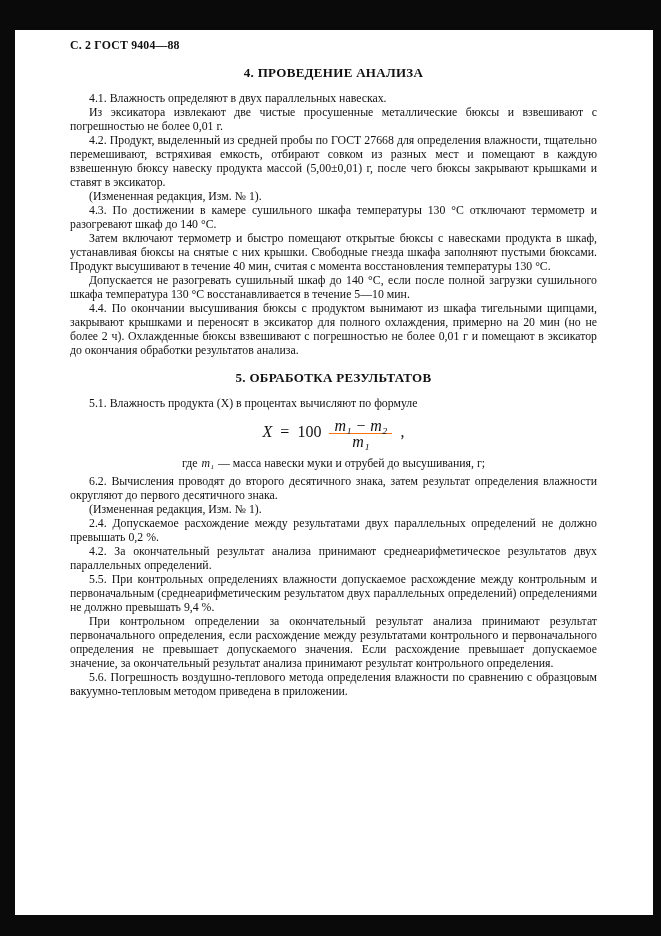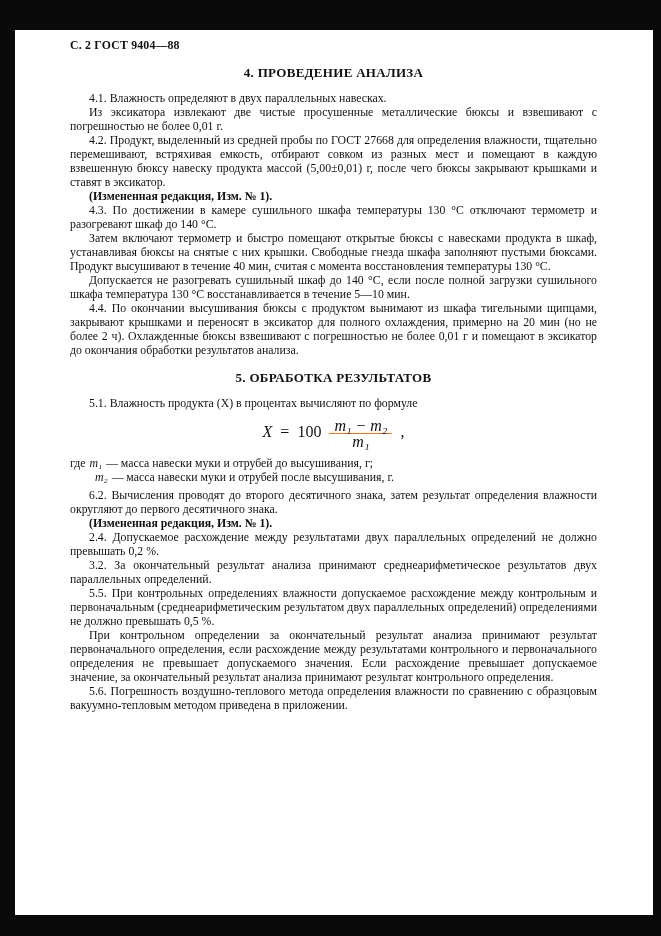--- a/index.html
+++ b/index.html
@@ -42,21 +42,21 @@
     font-size: 13px;
     margin: 14px 0 11px 0;
     letter-spacing: 0.3px;
   }
   .para {
     margin: 0;
     text-align: justify;
     text-indent: 19px;
   }
   .para.bold {
-    font-weight: bold;
+    font-weight: normal;
   }
   .formula-row {
     text-align: center;
     margin: 9px 0 8px 0;
     font-size: 16px;
   }
   .formula-row .var {
     font-style: italic;
   }
   .formula-row > span {
@@ -76,21 +76,21 @@
   }
   .frac .den {
     display: block;
     padding-top: 1px;
   }
   .where-block {
     margin: 2px 0 4px 0;
   }
   .where-line {
     margin: 0;
-    text-align: left;
+    text-align: center;
   }
   .where-line.second {
     padding-left: 25px;
   }
   .where-sym {
     font-style: italic;
     margin: 0 4px;
   }
   .where-line.second .where-sym {
     margin-left: 0;
@@ -129,29 +129,26 @@
         <span class="num var">m₁ − m₂</span>
         <span class="den var">m₁</span>
       </span>
       <span>,</span>
     </div>
 
     <div class="where-block">
       <p class="where-line">
         <span>где</span><span class="where-sym">m₁</span><span>— масса навески муки и отрубей до высушивания, г;</span>
       </p>
-      <p class="where-line second">
-        <span class="where-sym">m₂</span><span>— масса навески муки и отрубей после высушивания, г.</span>
-      </p>
     </div>
 
     <div>
         <p class="para">6.2. Вычисления проводят до второго десятичного знака, затем результат определения влажности округляют до первого десятичного знака.</p>
         <p class="para bold">(Измененная редакция, Изм. № 1).</p>
         <p class="para">2.4. Допускаемое расхождение между результатами двух параллельных определений не должно превышать 0,2 %.</p>
-        <p class="para">3.2. За окончательный результат анализа принимают среднеарифметическое результатов двух параллельных определений.</p>
-        <p class="para">5.5. При контрольных определениях влажности допускаемое расхождение между контрольным и первоначальным (среднеарифметическим результатом двух параллельных определений) определениями не должно превышать 0,5 %.</p>
+        <p class="para">4.2. За окончательный результат анализа принимают среднеарифметическое результатов двух параллельных определений.</p>
+        <p class="para">5.5. При контрольных определениях влажности допускаемое расхождение между контрольным и первоначальным (среднеарифметическим результатом двух параллельных определений) определениями не должно превышать 9,4 %.</p>
         <p class="para">При контрольном определении за окончательный результат анализа принимают результат первоначального определения, если расхождение между результатами контрольного и первоначального определения не превышает допускаемого значения. Если расхождение превышает допускаемое значение, за окончательный результат анализа принимают результат контрольного определения.</p>
         <p class="para">5.6. Погрешность воздушно-теплового метода определения влажности по сравнению с образцовым вакуумно-тепловым методом приведена в приложении.</p>
       </div>
 
   </div>
 </div>
 
 </body></html>

